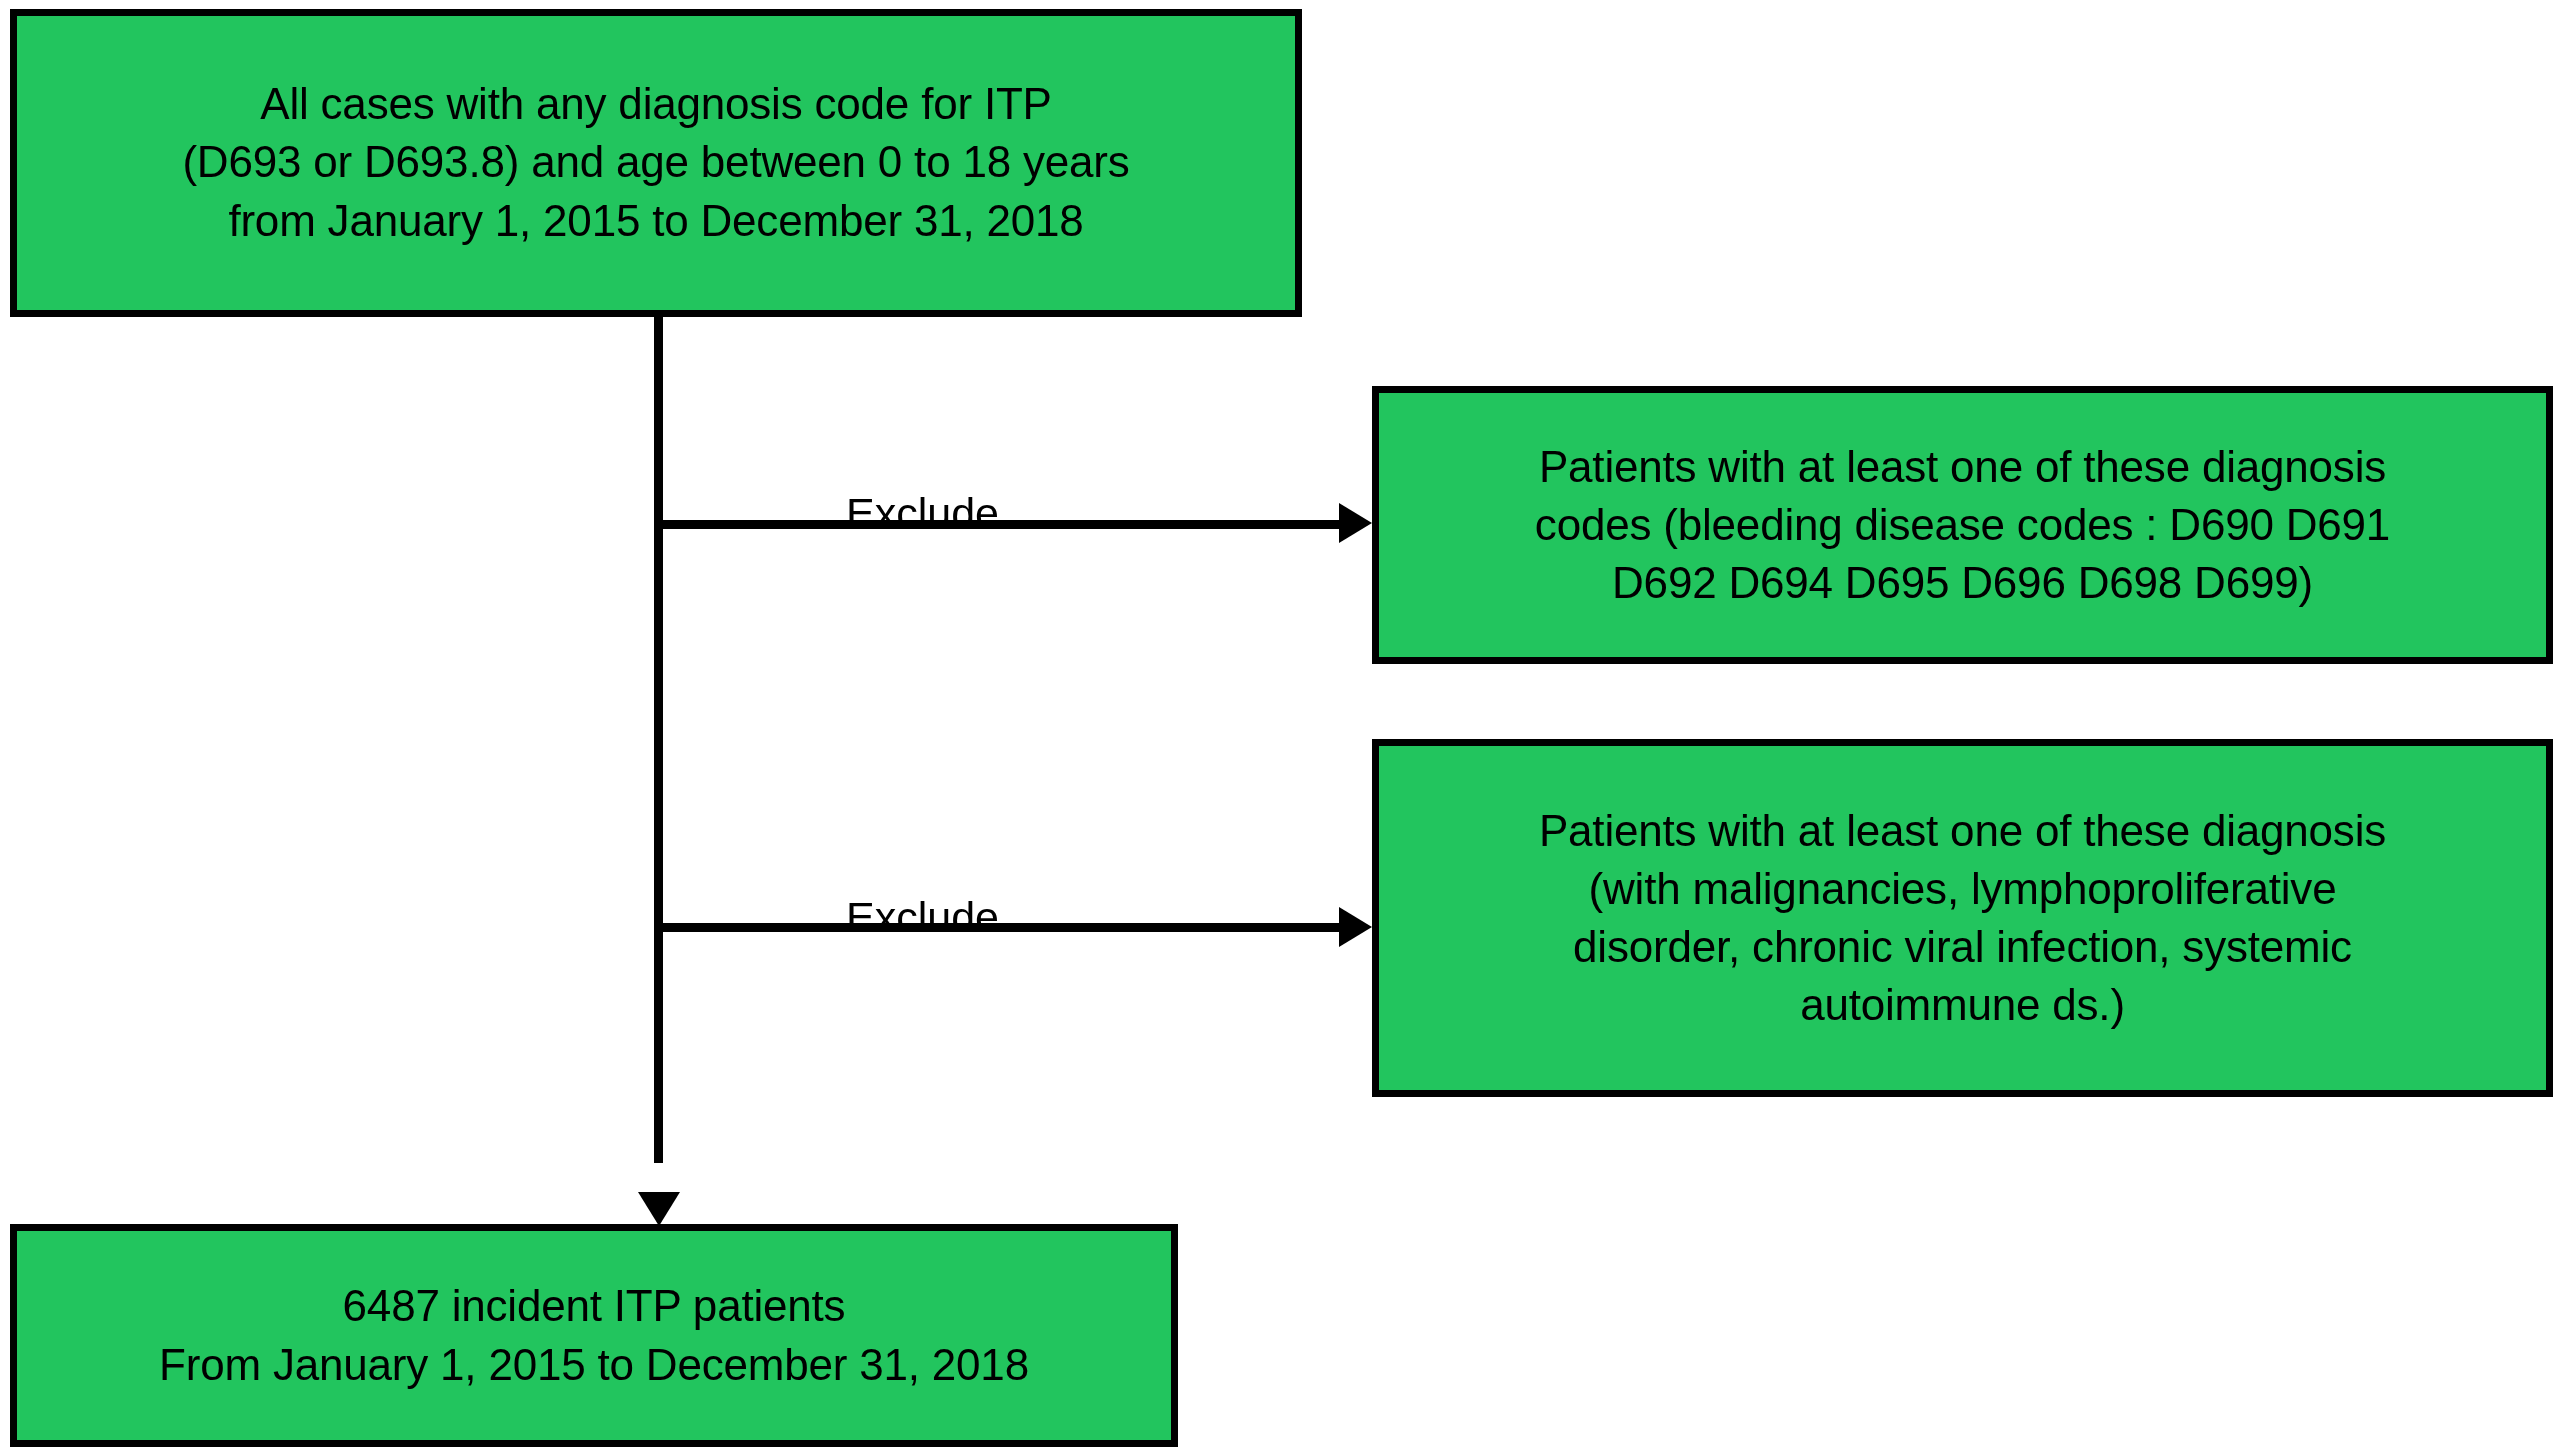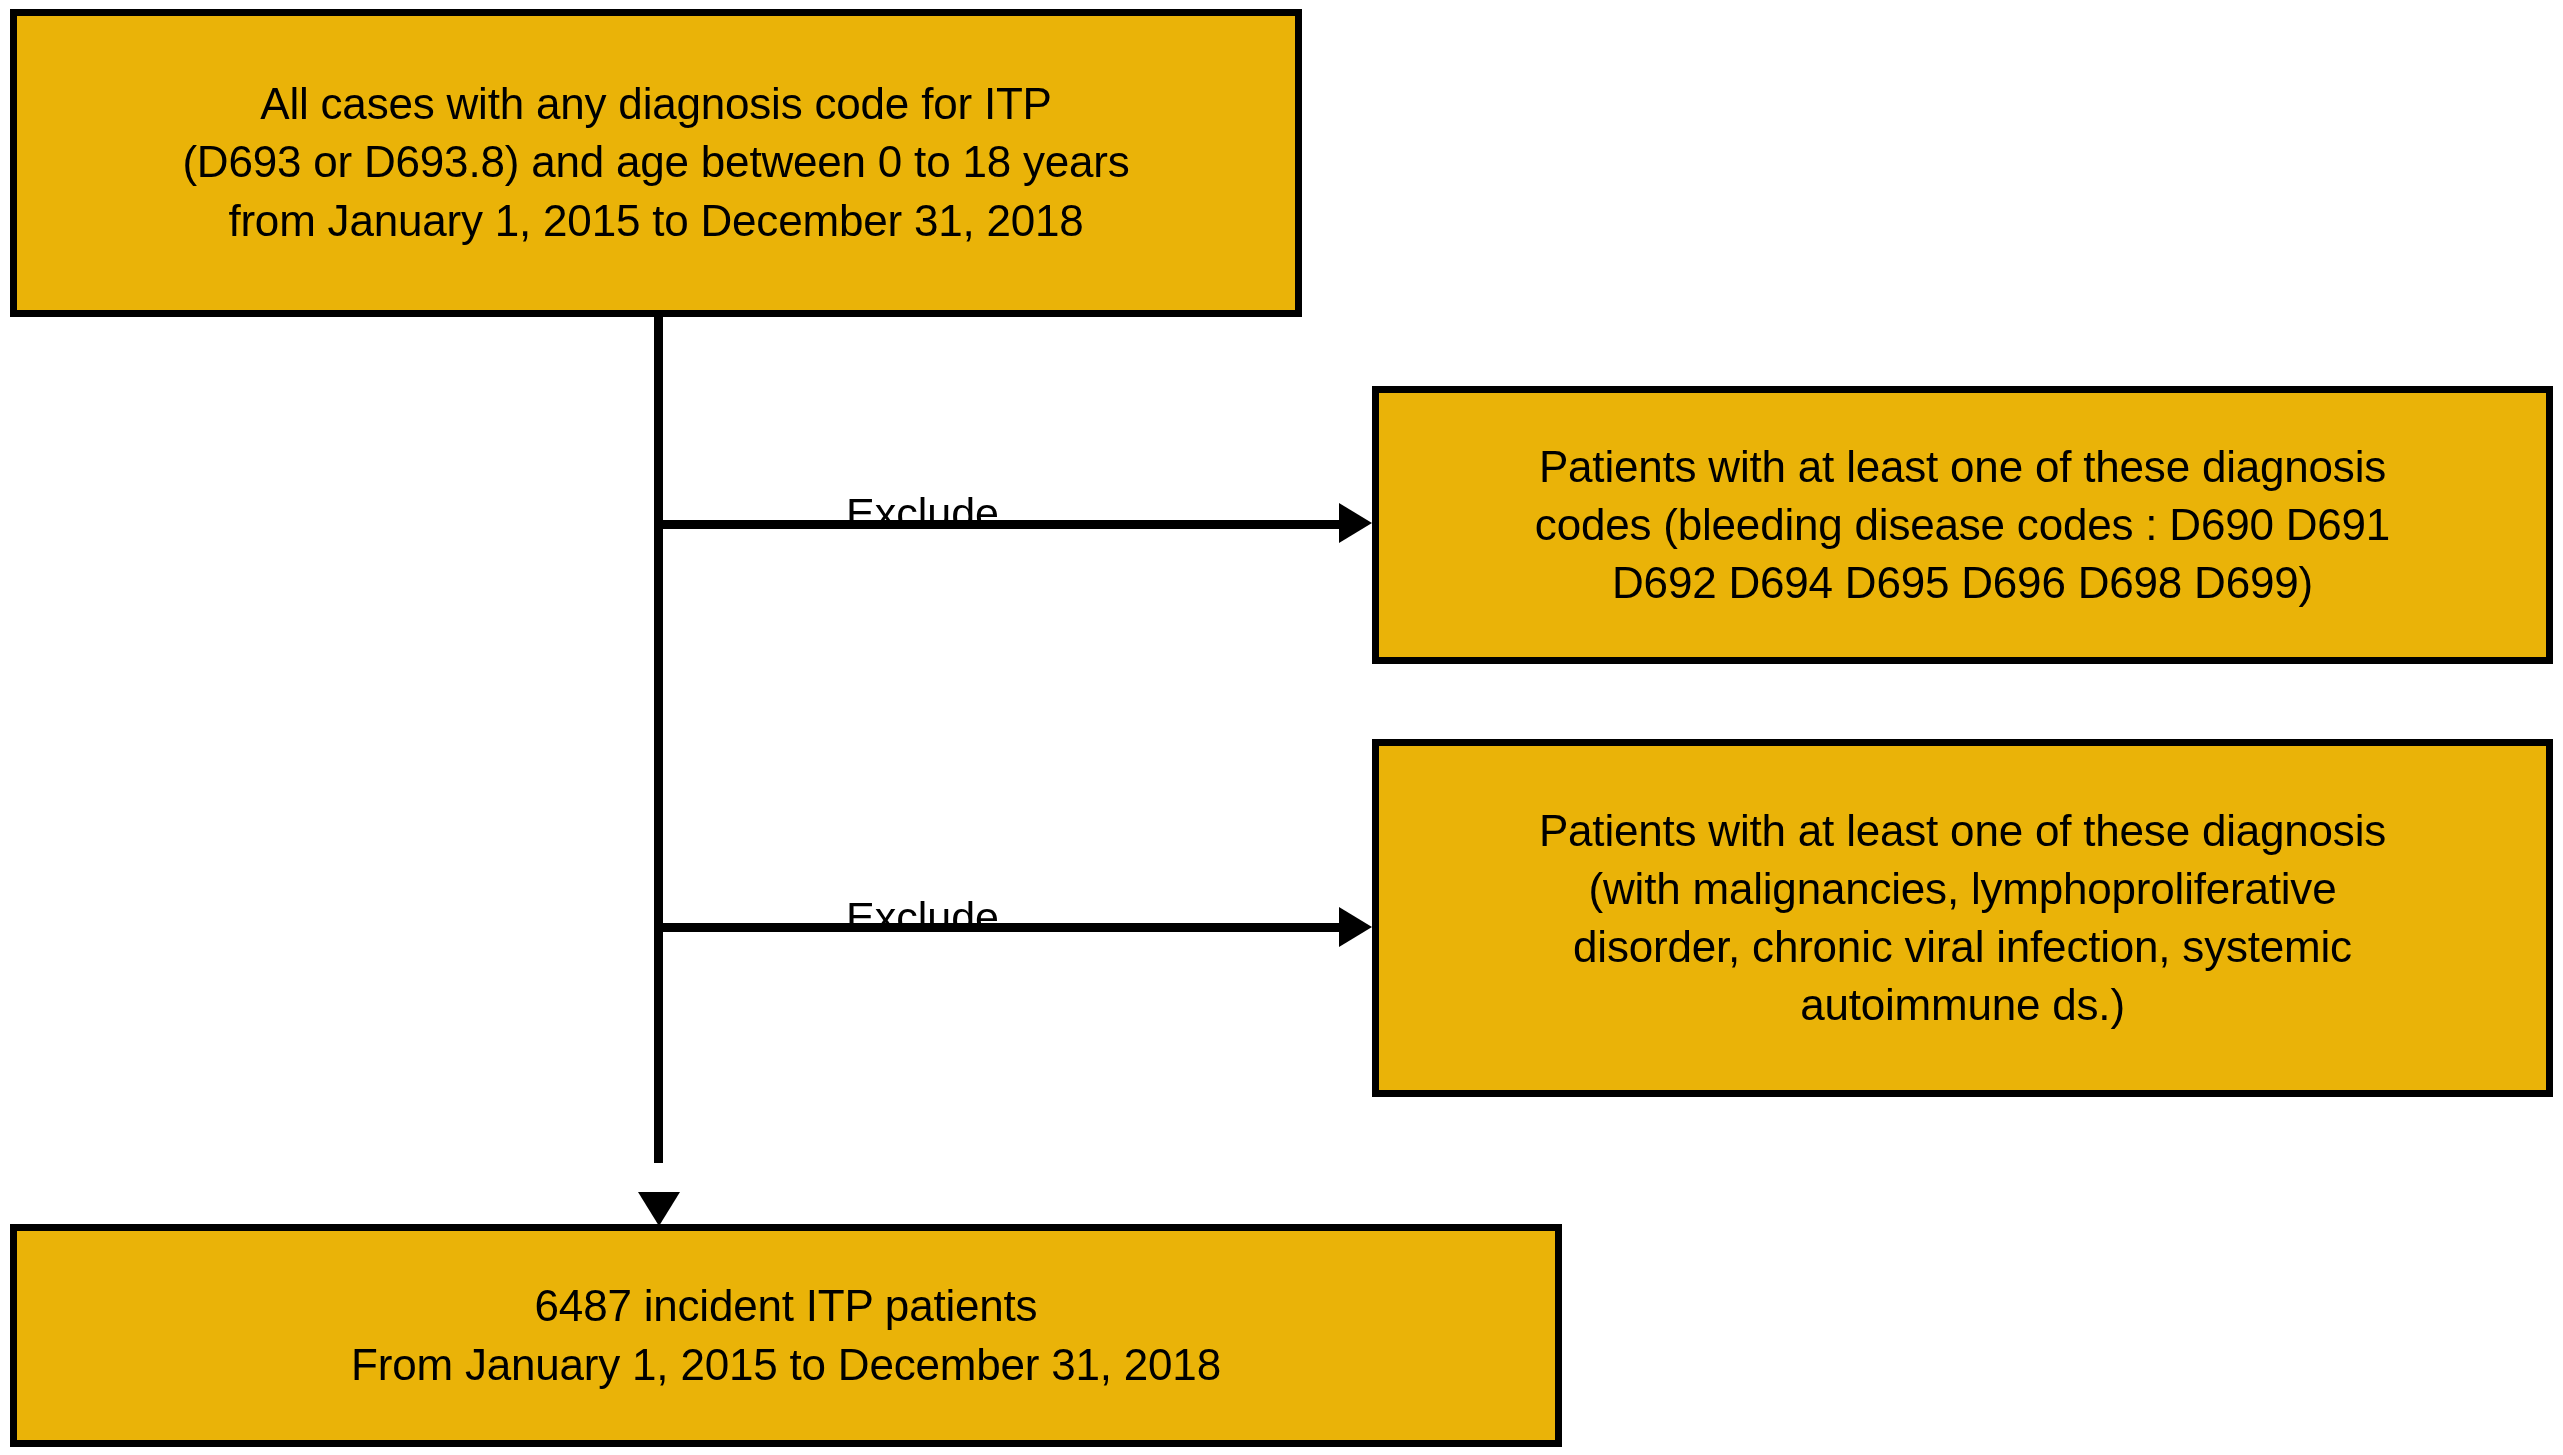--- a/index.html
+++ b/index.html
@@ -17,21 +17,21 @@
     overflow: hidden;
     font-family: "Liberation Sans", "DejaVu Sans", sans-serif;
     color: #000000;
   }
 
   
   .flow-box {
     position: absolute;
     box-sizing: border-box;
     border: 7.8px solid #000000;
-    background: #eab308;
+    background: #22c55e;
     display: flex;
     align-items: center;
     justify-content: center;
     text-align: center;
   }
 
   .box-text {
     font-size: 44px;
     line-height: 1.32;
     letter-spacing: -0.2px;
@@ -57,21 +57,21 @@
   #box-exclude-2 {
     left: 1372px;
     top: 739px;
     width: 1181px;
     height: 358px;
   }
 
   #box-bottom {
     left: 10px;
     top: 1224px;
-    width: 1552px;
+    width: 1168px;
     height: 223px;
   }
 
   
   .v-trunk {
     position: absolute;
     background: #000000;
     left: 654px;
     width: 9.3px;
     top: 310px;

